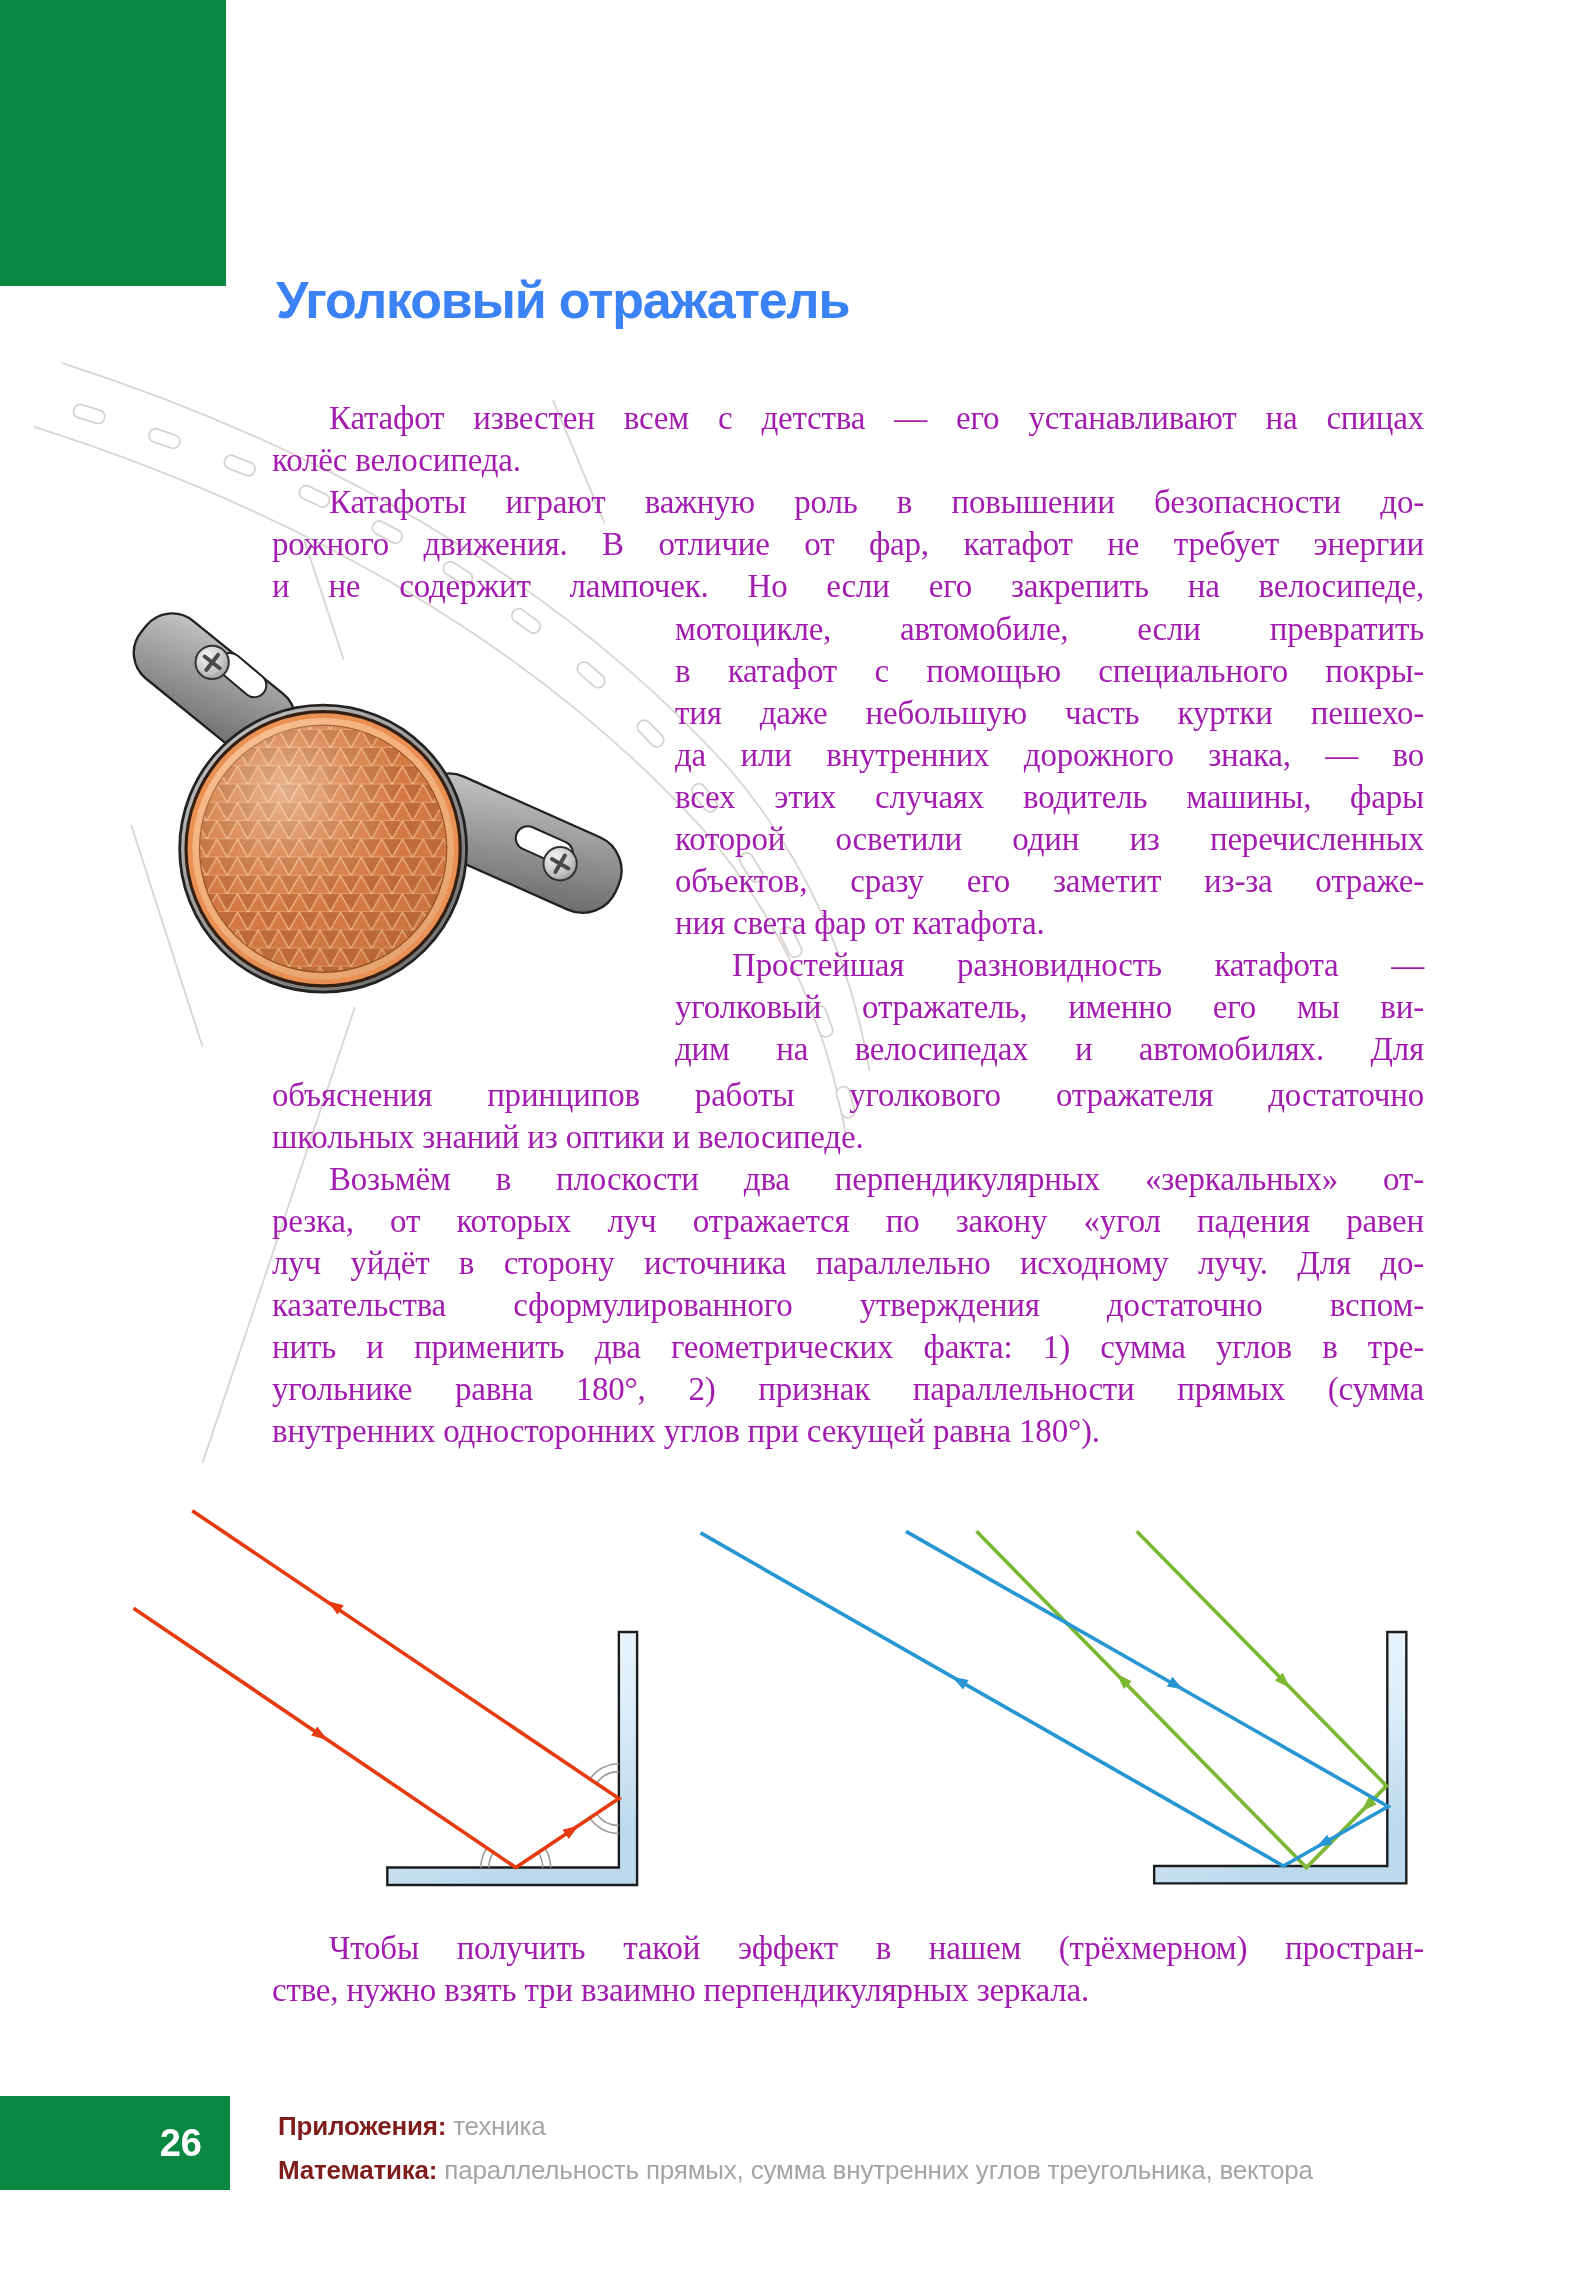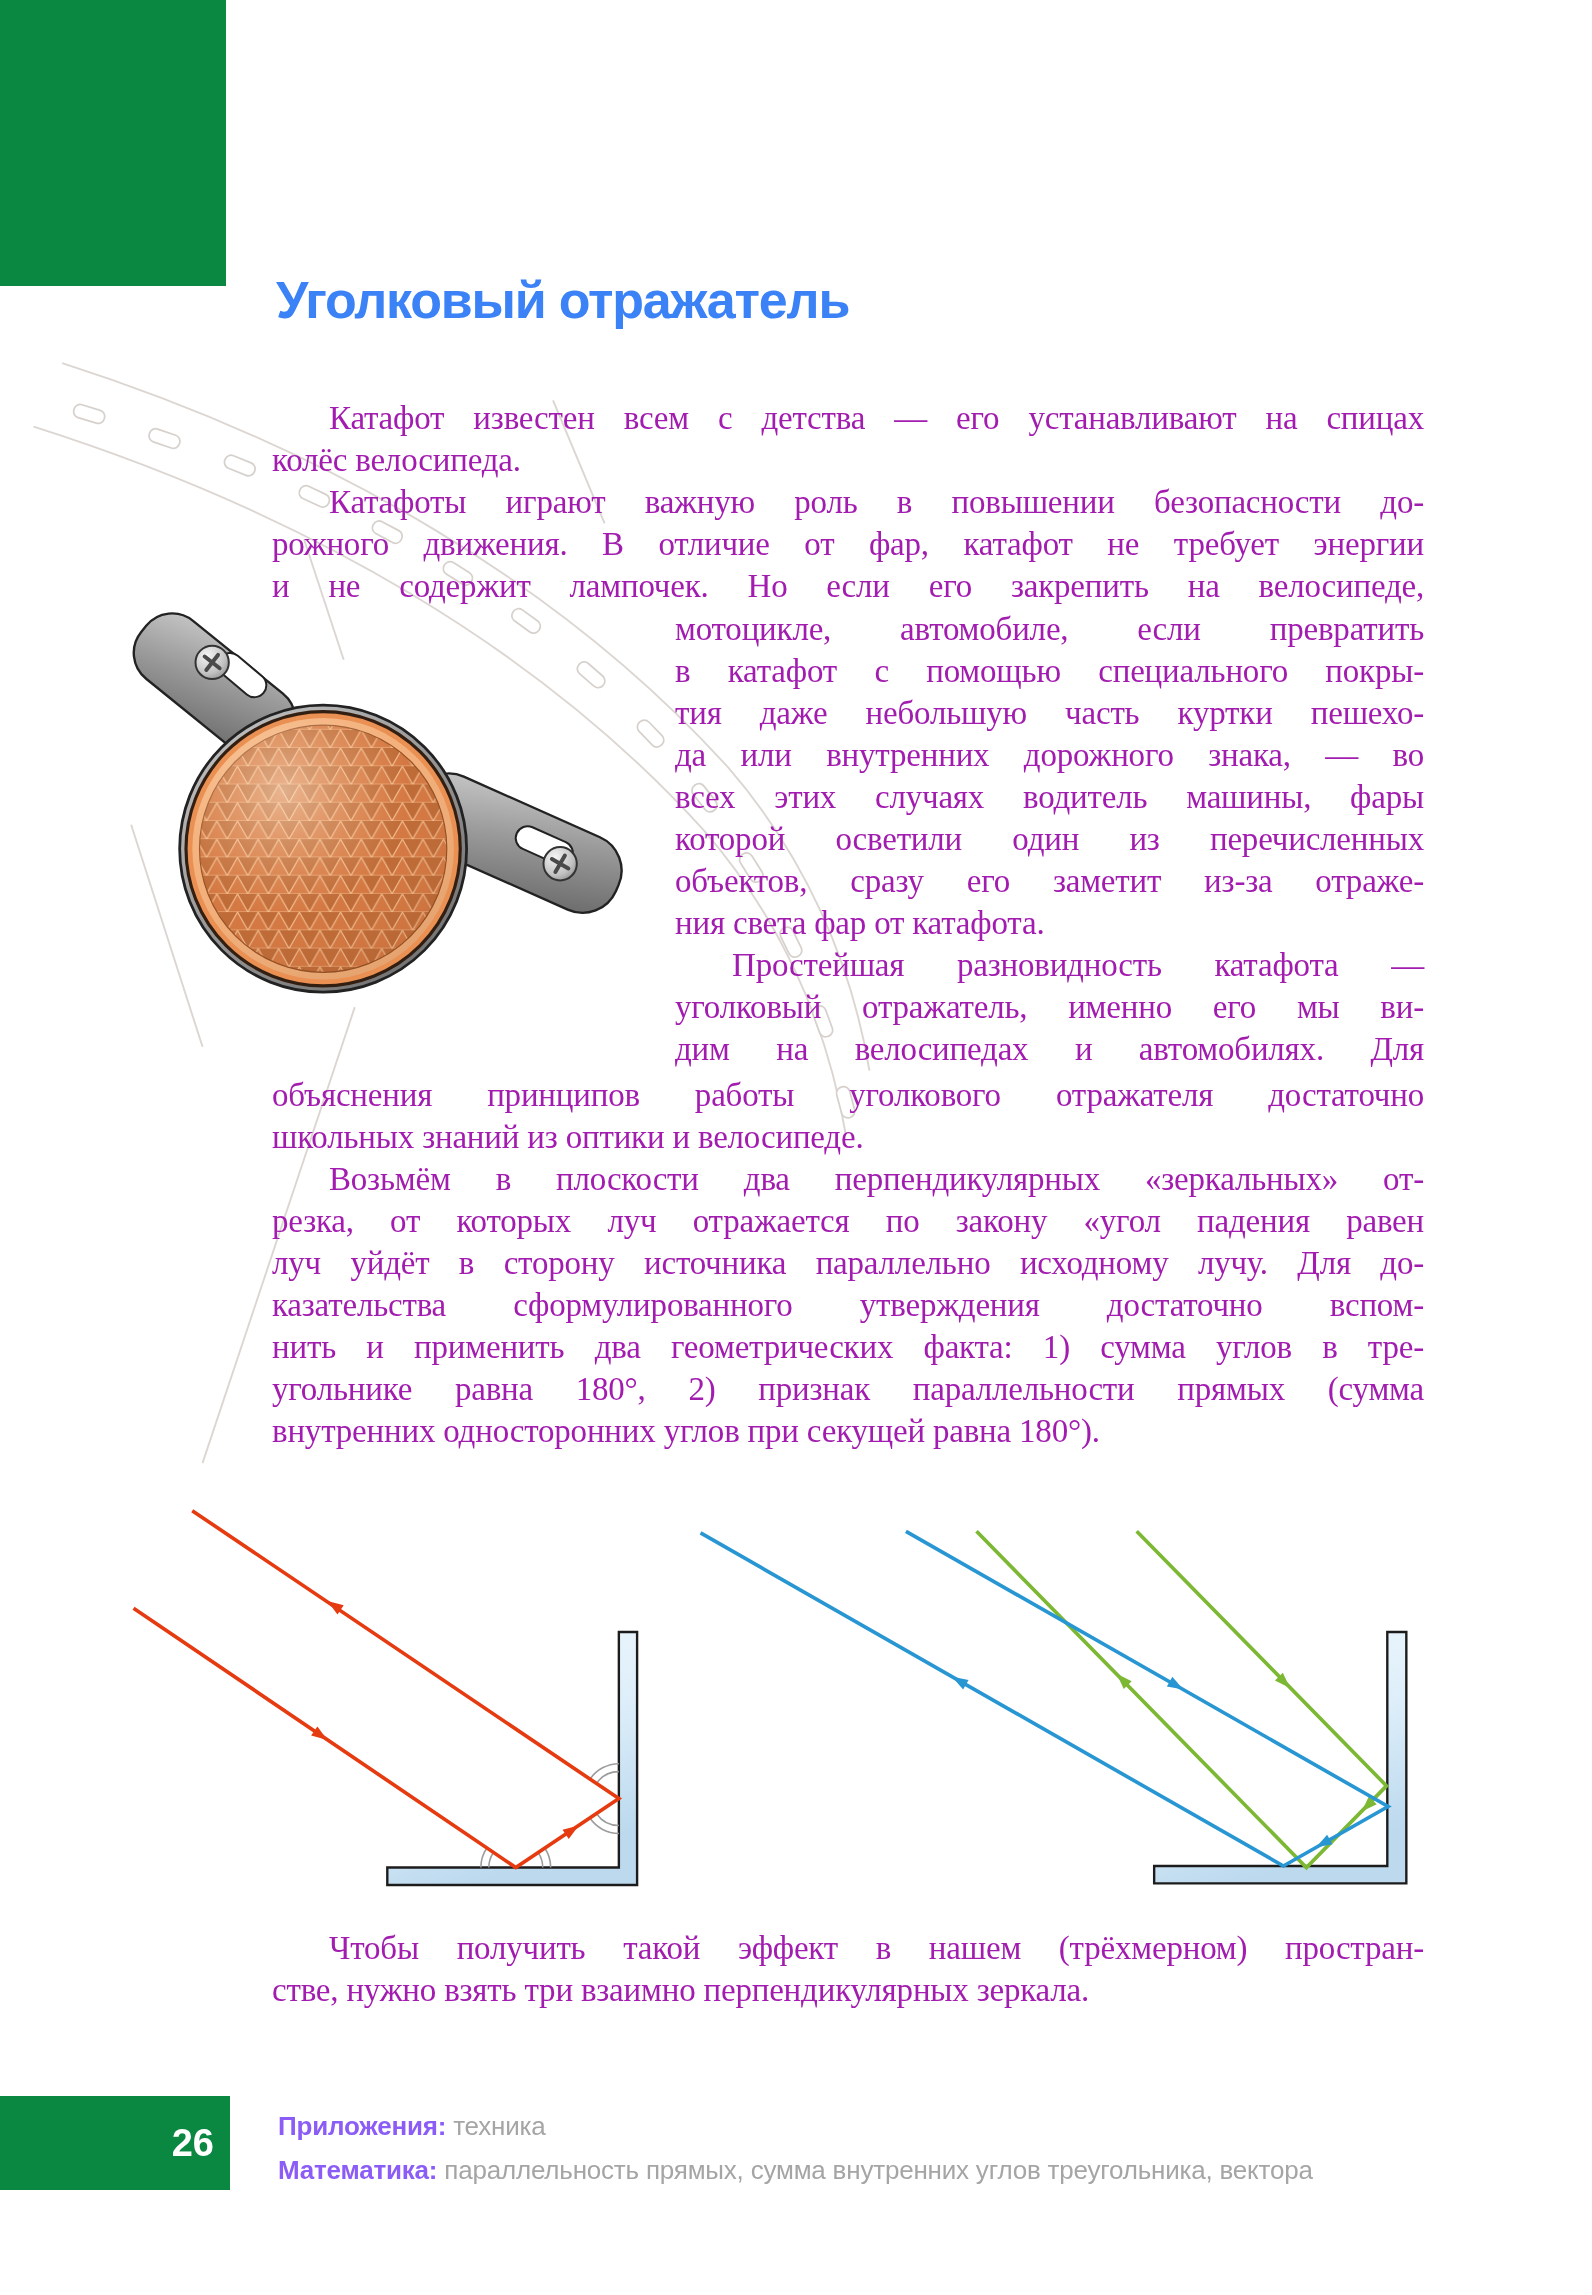--- a/index.html
+++ b/index.html
@@ -23,28 +23,28 @@
   .tl.end{text-align-last:left}
   .tl.indent{text-indent:57px}
   #block1{left:272px;top:397px}
   #wrapped{left:675px;top:608px;width:749px}
   #block2{left:272px;top:1074px}
   #closing{left:272px;top:1927px}
   
   .footer-bar{
     position:absolute;left:0;top:2096px;width:230px;height:94px;background:#0a8740;z-index:4;
     color:#ffffff;font-family:"Liberation Sans",sans-serif;font-weight:bold;font-size:38px;
-    line-height:94px;text-align:right;padding-right:16px;box-sizing:border-box;
+    line-height:94px;text-align:right;padding-right:28px;box-sizing:border-box;
   }
   .footer-text{
     position:absolute;left:278px;top:2104px;z-index:4;
     font-family:"Liberation Sans",sans-serif;font-size:26px;line-height:44px;
     color:#a5a5a5;letter-spacing:-0.2px;white-space:nowrap;
   }
-  .footer-text b{color:#8b5cf6}
+  .footer-text b{color:#7f1d1d}
 </style>
 </head>
 <body>
 
 <div class="green-block"></div>
 
 <h1 class="page-title">Уголковый отражатель</h1>
 
 <svg id="page-svg" viewBox="0 0 2008 2894" xmlns="http://www.w3.org/2000/svg">
   <defs>

